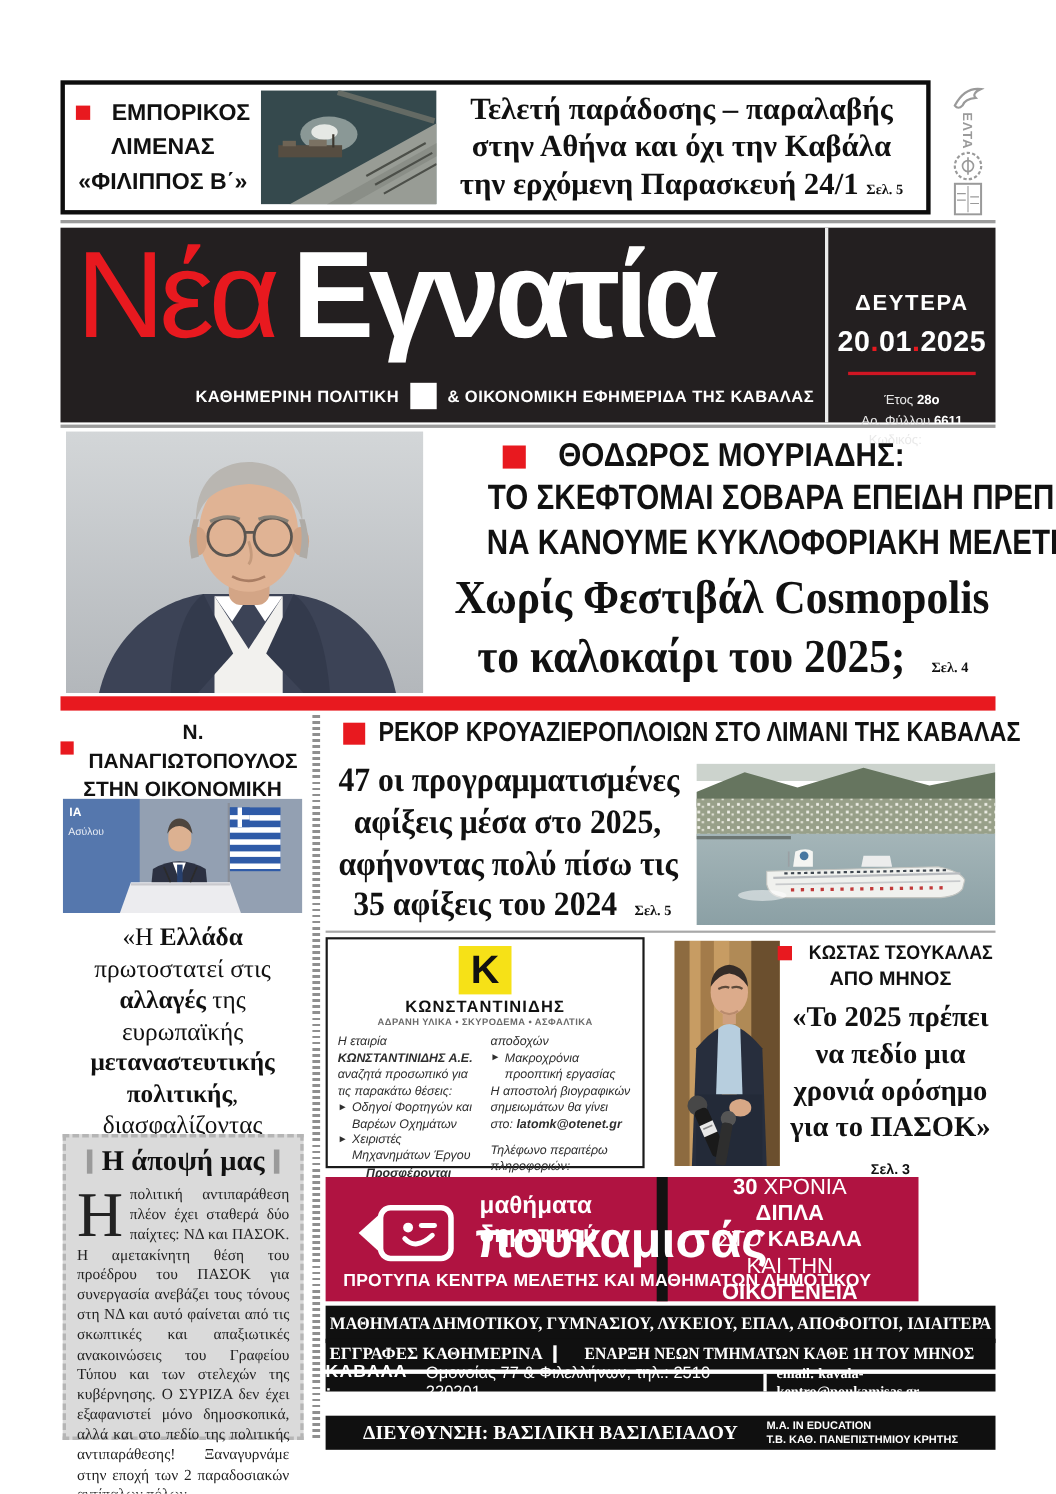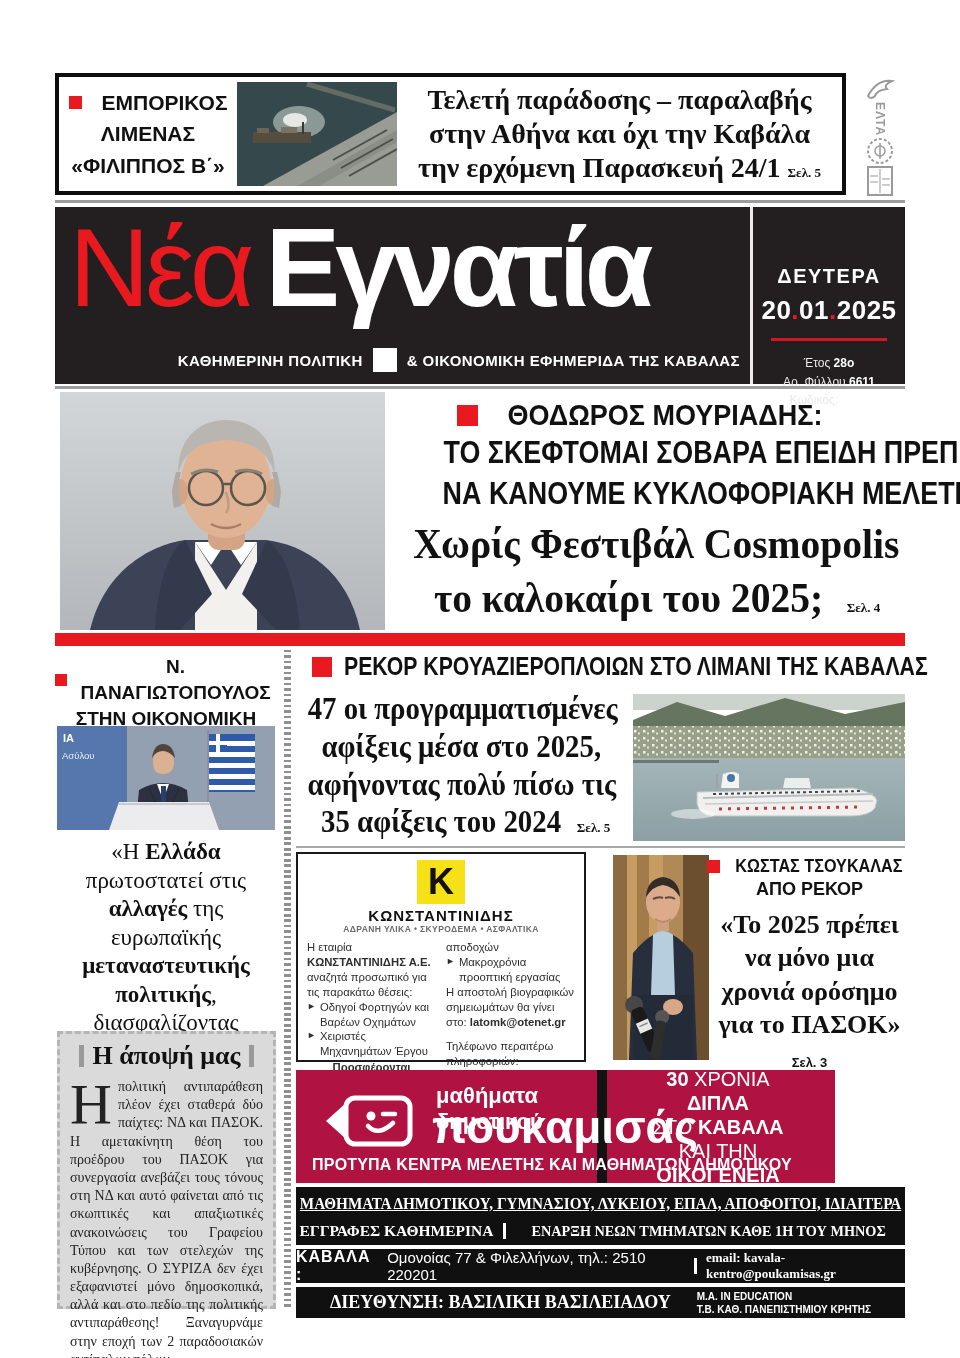--- a/index.html
+++ b/index.html
@@ -86,21 +86,21 @@
   .cruise-photo{position:absolute;left:633px;top:694px;width:272px;height:147px;overflow:hidden;}
   .hr2{position:absolute;left:296px;top:846px;width:609px;height:2px;background:#a8a8a8;}
 
   
   .job-ad{position:absolute;left:296px;top:852px;width:290px;height:210px;border:2px solid #1a1a1a;
           box-sizing:border-box;padding:6px 9px 4px;background:#fff;}
   .ja-logo{width:48px;height:44px;background:#f6e117;margin:0 auto;display:flex;align-items:center;justify-content:center;
            font-size:36px;font-weight:bold;color:#111;}
   .ja-company{text-align:center;font-size:15px;font-weight:bold;letter-spacing:1px;margin-top:3px;}
   .ja-sub{text-align:center;font-size:8.5px;font-weight:bold;color:#6a6a6a;letter-spacing:.4px;}
-  .ja-cols{display:flex;gap:10px;margin-top:6px;font-size:11.3px;line-height:1.32;color:#2e2e2e;}
+  .ja-cols{display:flex;gap:10px;margin-top:6px;font-size:11.3px;line-height:1.32;color:#2e2e2e;font-style:italic;}
   .ja-col{width:50%;}
   .ja-bullet{display:flex;gap:4px;}
   .ja-arrow{flex:none;font-size:9px;padding-top:1px;}
   .ja-offer{text-align:center;font-weight:bold;text-decoration:underline;margin:1px 0;}
   .ja-gap{height:10px;}
 
   
   .tsk-photo{position:absolute;left:613px;top:855px;width:96px;height:205px;overflow:hidden;}
   .tsk-text{position:absolute;left:714px;top:856px;width:191px;text-align:center;}
   .tsk-k1{display:flex;align-items:center;justify-content:center;gap:6px;font-size:18px;font-weight:bold;}
@@ -118,24 +118,24 @@
   .sa-tag{position:absolute;left:16px;bottom:9px;font-size:16px;font-weight:bold;letter-spacing:.2px;white-space:nowrap;}
   .sa-strip{width:10px;background:#121212;flex:none;}
   .sa-right{width:222px;display:flex;flex-direction:column;justify-content:center;text-align:center;
             font-size:20px;line-height:1.2;padding-right:6px;}
   .sa-right span{font-weight:normal;}
 
   
   .bar{position:absolute;left:296px;width:609px;background:#101010;color:#fff;display:flex;
        align-items:center;justify-content:center;box-sizing:border-box;}
   .bar .serb{font-family:"Liberation Serif","DejaVu Serif",serif;font-weight:bold;}
-  .bar1{top:1187px;height:34px;font-size:16px;text-decoration:underline;}
+  .bar1{top:1187px;height:34px;font-size:16px;}
   .bar2{top:1217px;height:28px;font-size:15.5px;gap:10px;}
   .wdiv{width:3px;height:16px;background:#fff;flex:none;}
-  .bar3{top:1249px;height:34px;font-size:15px;gap:9px;}
+  .bar3{top:1249px;height:16px;font-size:15px;gap:9px;}
   .bar3 .city{font-size:16px;font-weight:bold;letter-spacing:1px;}
   .bar3 .email{font-family:"Liberation Serif","DejaVu Serif",serif;font-weight:bold;font-size:13px;}
   .bar4{top:1287px;height:31px;gap:26px;}
   .bar4 .main{font-family:"Liberation Serif","DejaVu Serif",serif;font-weight:bold;font-size:18px;}
   .bar4 .subs{font-size:10px;font-weight:bold;text-align:left;line-height:1.3;}
 </style>
 </head>
 <body>
 
 <div class="page">
@@ -434,24 +434,24 @@
         <circle cx="46" cy="162" r="7" fill="#555555"></circle>
         <rect x="41" y="166" width="10" height="39" rx="3" fill="#2e2e2e"></rect>
       </g>
     </svg>
   </div>
   <div class="tsk-text">
     <div class="tsk-k1">
       <span class="sq sq13b"></span>
       <span class="cx" style="--sx:.9">ΚΩΣΤΑΣ ΤΣΟΥΚΑΛΑΣ</span>
     </div>
-    <div class="tsk-k2">ΑΠΟ ΡΕΚΟΡ</div>
+    <div class="tsk-k2">ΑΠΟ ΜΗΝΟΣ</div>
     <div class="tsk-quote">
       <div>«Το 2025 πρέπει</div>
-      <div>να μόνο μια</div>
+      <div>να πεδίο μια</div>
       <div>χρονιά ορόσημο</div>
       <div>για το ΠΑΣΟΚ»</div>
     </div>
     <div class="tsk-ref">Σελ. 3</div>
   </div>
 
   <section class="school-ad">
     <div class="sa-left">
       <div class="sa-logo">
         <svg width="92" height="62" viewBox="0 0 92 62">

